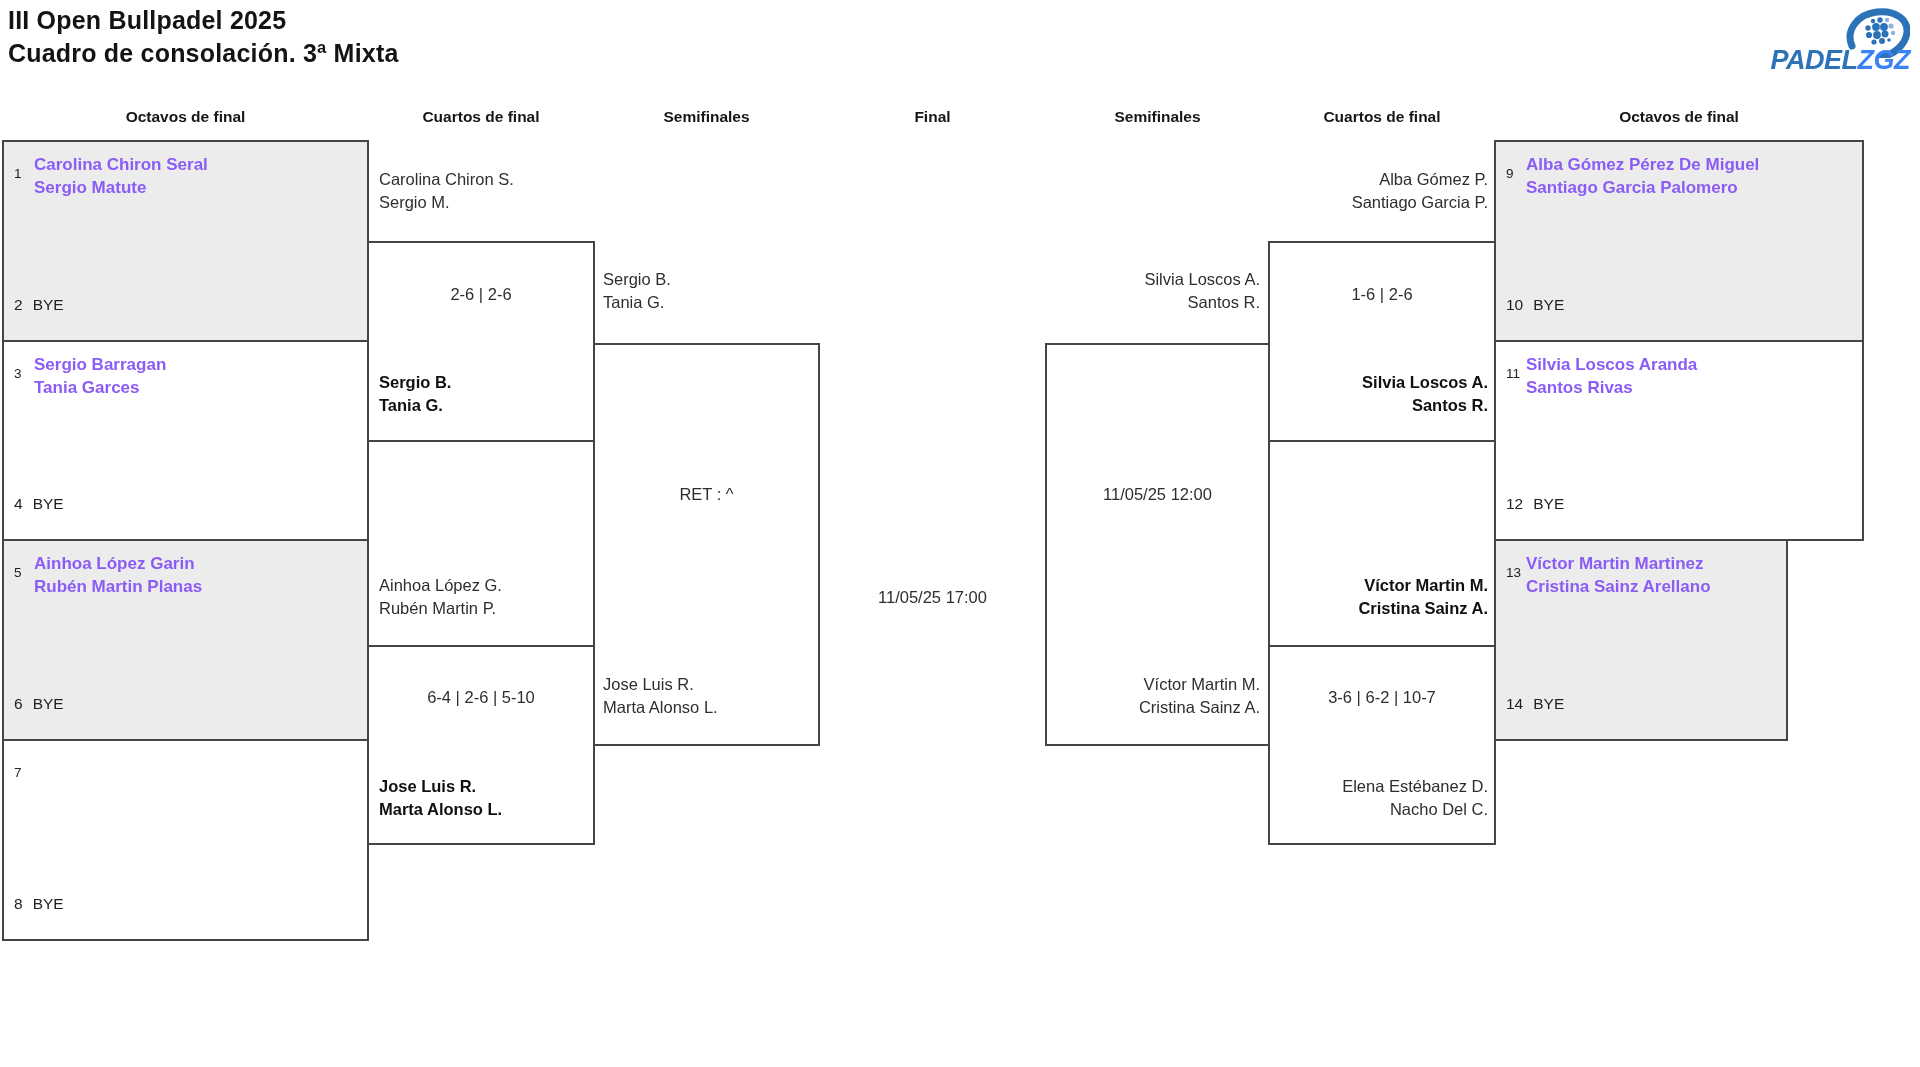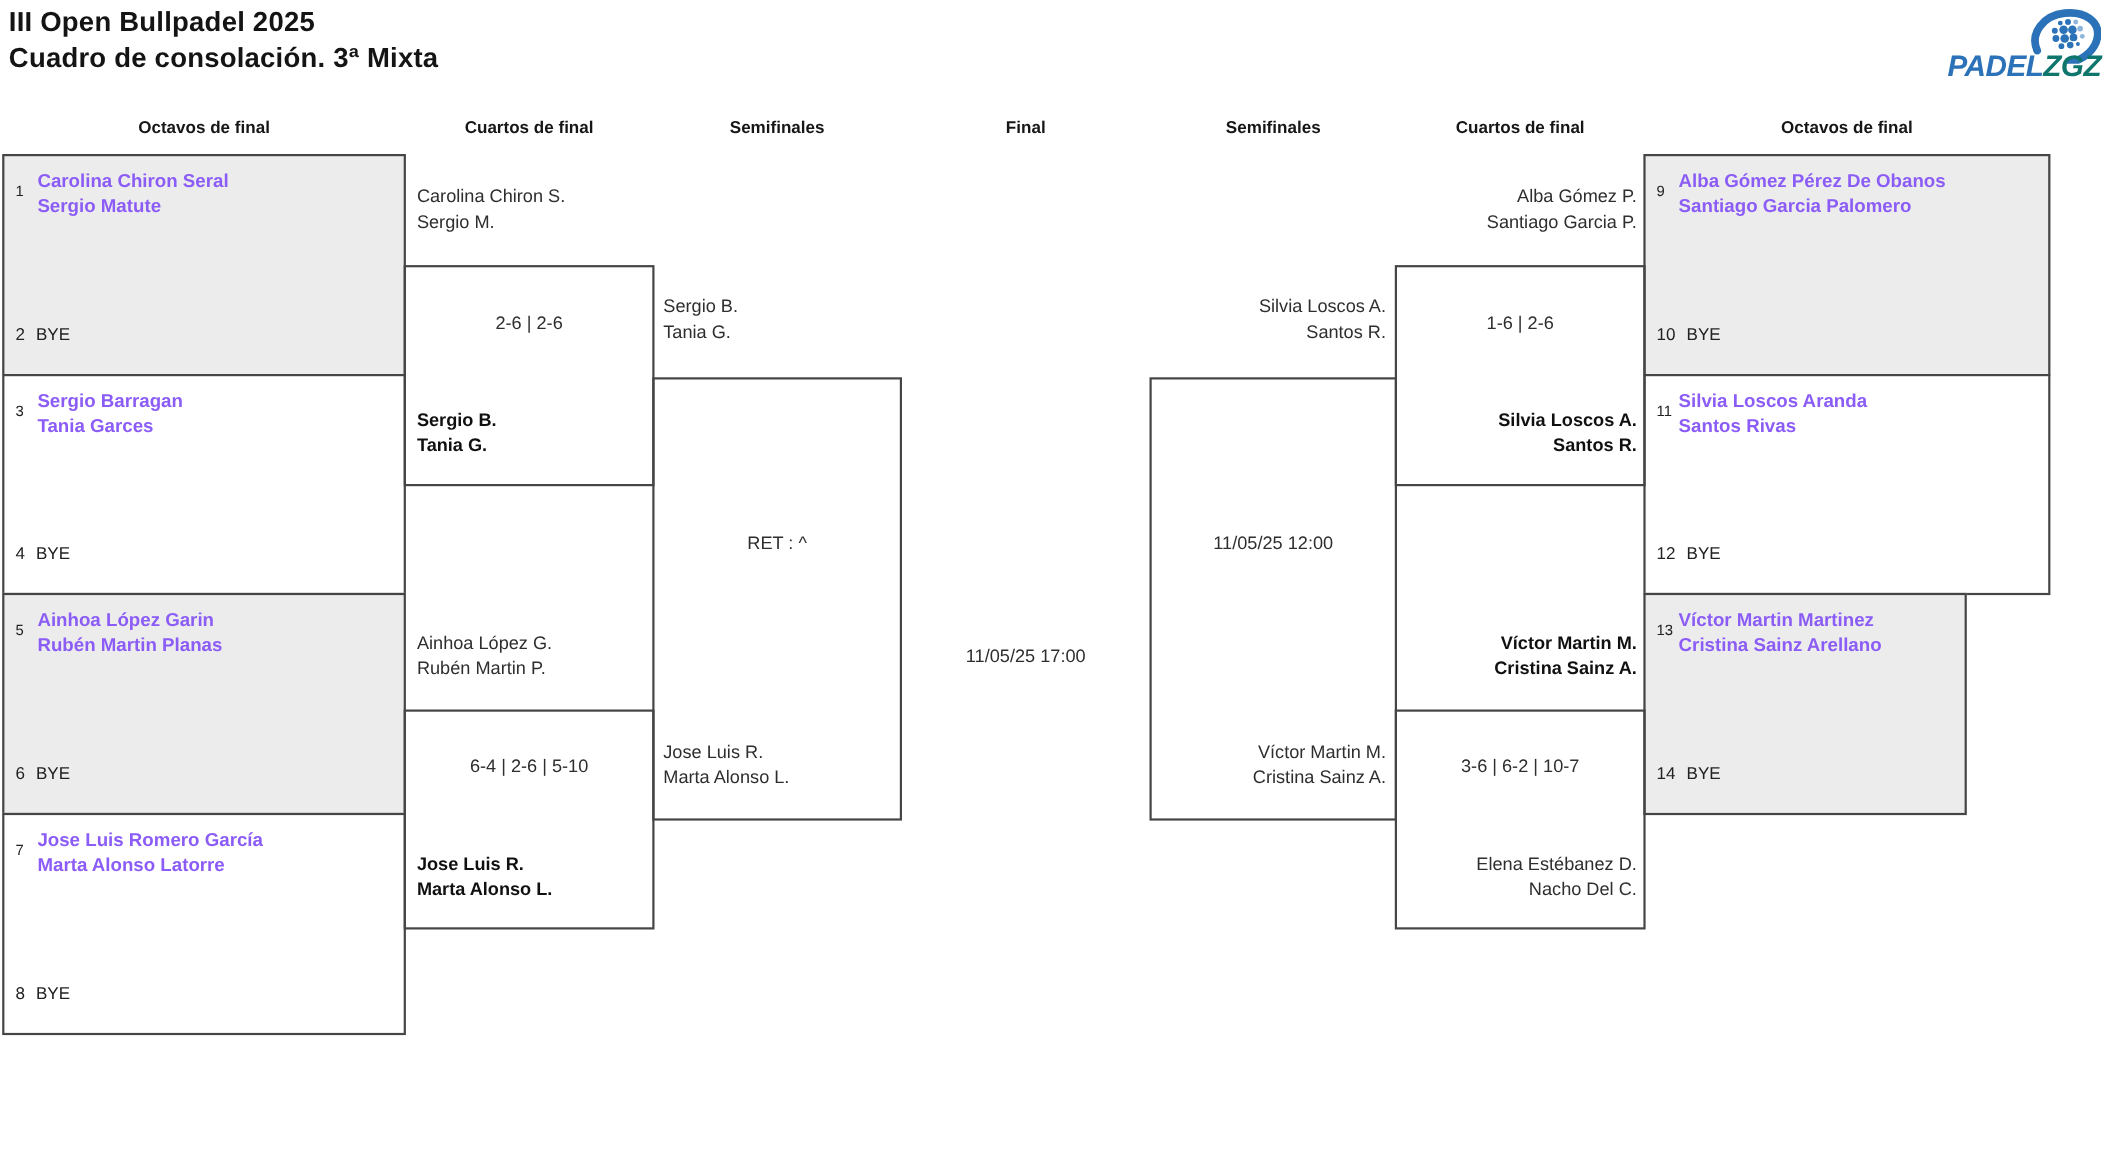--- a/index.html
+++ b/index.html
@@ -25,21 +25,21 @@
 
   .entry{position:absolute;font-size:16.5px;line-height:23px;color:#2e2e2e;white-space:nowrap;}
   .entry.bold{font-weight:700;color:#101010;}
   .entry.r{text-align:right;}
   .score{position:absolute;font-size:16.5px;text-align:center;color:#2e2e2e;white-space:nowrap;}
 
   
   .logo{position:absolute;top:6px;right:10px;width:178px;height:66px;}
   .logo-word{position:absolute;right:0;bottom:-4px;font-size:27px;font-weight:700;font-style:italic;letter-spacing:-.5px;white-space:nowrap;}
   .logo-word .w1{color:#2b72b8;}
-  .logo-word .w2{color:#0f766e;}
+  .logo-word .w2{color:#3b82f6;}
   .logo-racket{position:absolute;right:0;top:0;}
 </style>
 </head>
 <body>
 
 <div id="stage">
 
   <div class="title l1">III Open Bullpadel 2025</div>
   <div class="title l2">Cuadro de consolación. 3ª Mixta</div>
 
@@ -97,31 +97,27 @@
   <div class="obox shaded" style="left:2px;top:539px;width:367px;height:202px">
     <span class="seed-top">5</span>
     <div class="pair">
       <div>Ainhoa López Garin</div>
       <div>Rubén Martin Planas</div>
     </div>
     <div class="byerow"><span class="bseed">6</span><span>BYE</span></div>
   </div>
   <div class="obox" style="left:2px;top:739px;width:367px;height:202px">
     <span class="seed-top">7</span>
-    <div class="pair">
-      <div>Jose Luis Romero García</div>
-      <div>Marta Alonso Latorre</div>
-    </div>
     <div class="byerow"><span class="bseed">8</span><span>BYE</span></div>
   </div>
 
   <div class="obox shaded" style="left:1494px;top:140px;width:370px;height:202px">
     <span class="seed-top">9</span>
     <div class="pair">
-      <div>Alba Gómez Pérez De Obanos</div>
+      <div>Alba Gómez Pérez De Miguel</div>
       <div>Santiago Garcia Palomero</div>
     </div>
     <div class="byerow"><span class="bseed">10</span><span>BYE</span></div>
   </div>
   <div class="obox" style="left:1494px;top:340px;width:370px;height:201px">
     <span class="seed-top">11</span>
     <div class="pair">
       <div>Silvia Loscos Aranda</div>
       <div>Santos Rivas</div>
     </div>

